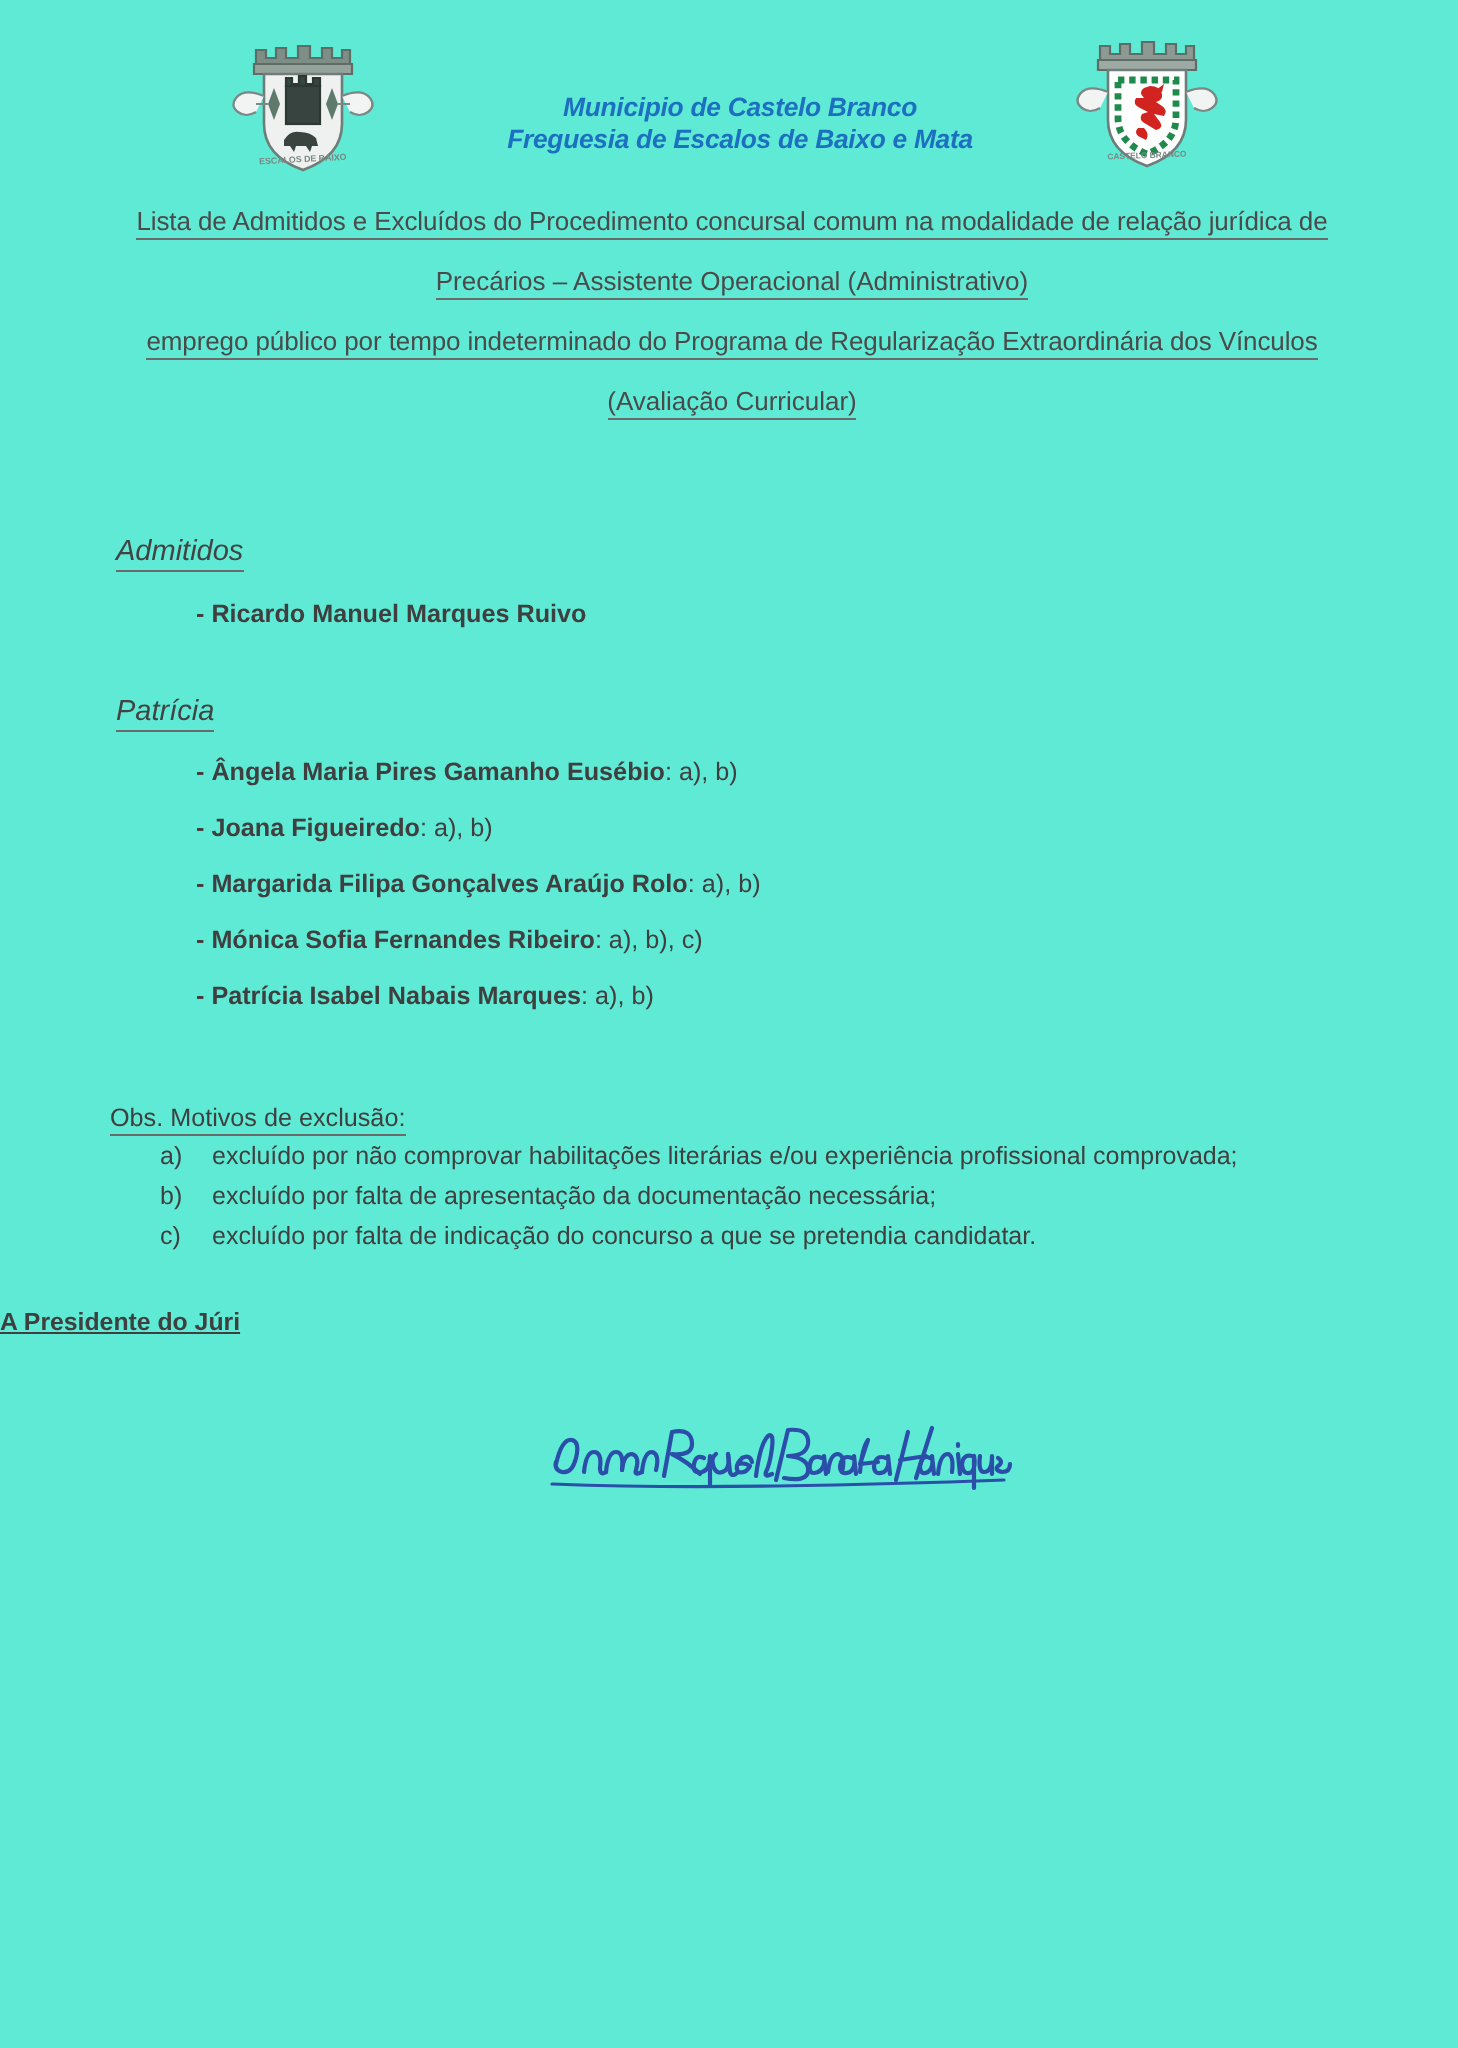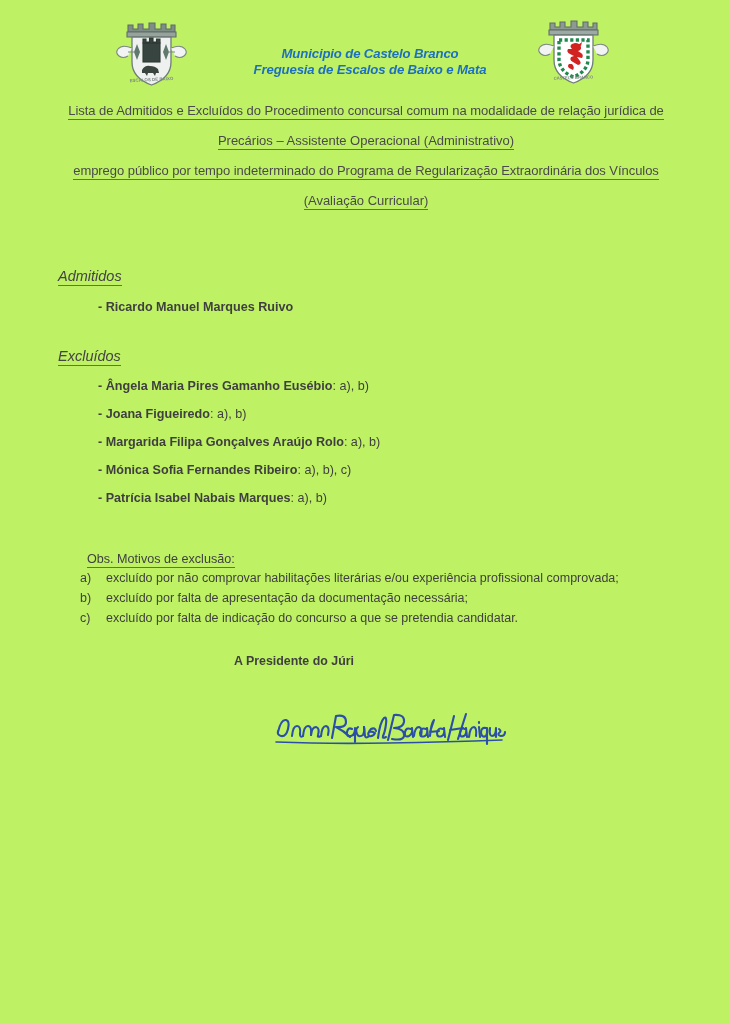--- a/index.html
+++ b/index.html
@@ -13,21 +13,21 @@
     height: 1024px;
     position: relative;
     font-family: "Liberation Sans", sans-serif;
     color: #3a3a3a;
     overflow: hidden;
   }
 
   .page {
     position: absolute;
     inset: 0;
-    background: #bef264;
+    background: #5eead4;
   }
 
   
   .header {
     position: absolute;
     top: 12px;
     left: 0;
     width: 729px;
     height: 86px;
   }
@@ -100,21 +100,20 @@
   .entry .nm { font-weight: bold; }
   .entry .rs { font-weight: normal; }
 
   
   .obs-heading {
     position: absolute;
     left: 55px;
     top: 552px;
     font-size: 12.6px;
     color: #3f3f3f;
-    margin-left: 32px;
   }
   .obs-heading span {
     border-bottom: 1px solid #6a6a6a;
     padding-bottom: 1px;
   }
   .obs-row {
     position: absolute;
     left: 80px;
     font-size: 12.5px;
     color: #3f3f3f;
@@ -125,24 +124,24 @@
     width: 26px;
     text-align: left;
   }
 
   
   .sig-label {
     position: absolute;
     left: 0;
     top: 654px;
     width: 588px;
-    text-align: center;
     font-size: 12.4px;
     font-weight: bold;
     color: #3f3f3f;
+    text-decoration: underline;
   }
   .sig-mark {
     position: absolute;
     left: 268px;
     top: 698px;
     width: 240px;
     height: 56px;
   }
 </style>
 </head>
@@ -218,21 +217,21 @@
   </div>
 
   <div class="section-heading" id="heading-admitidos">
     <span>Admitidos</span>
   </div>
   <div class="entry" style="top:300px">
     <span class="nm">- Ricardo Manuel Marques Ruivo</span><span class="rs"></span>
   </div>
 
   <div class="section-heading" id="heading-excluidos">
-    <span>Excluídos</span>
+    <span>Patrícia</span>
   </div>
   <div class="entry" style="top:379px">
     <span class="nm">- Ângela Maria Pires Gamanho Eusébio</span><span class="rs">: a), b)</span>
   </div>
   <div class="entry" style="top:407px">
     <span class="nm">- Joana Figueiredo</span><span class="rs">: a), b)</span>
   </div>
   <div class="entry" style="top:435px">
     <span class="nm">- Margarida Filipa Gonçalves Araújo Rolo</span><span class="rs">: a), b)</span>
   </div>

